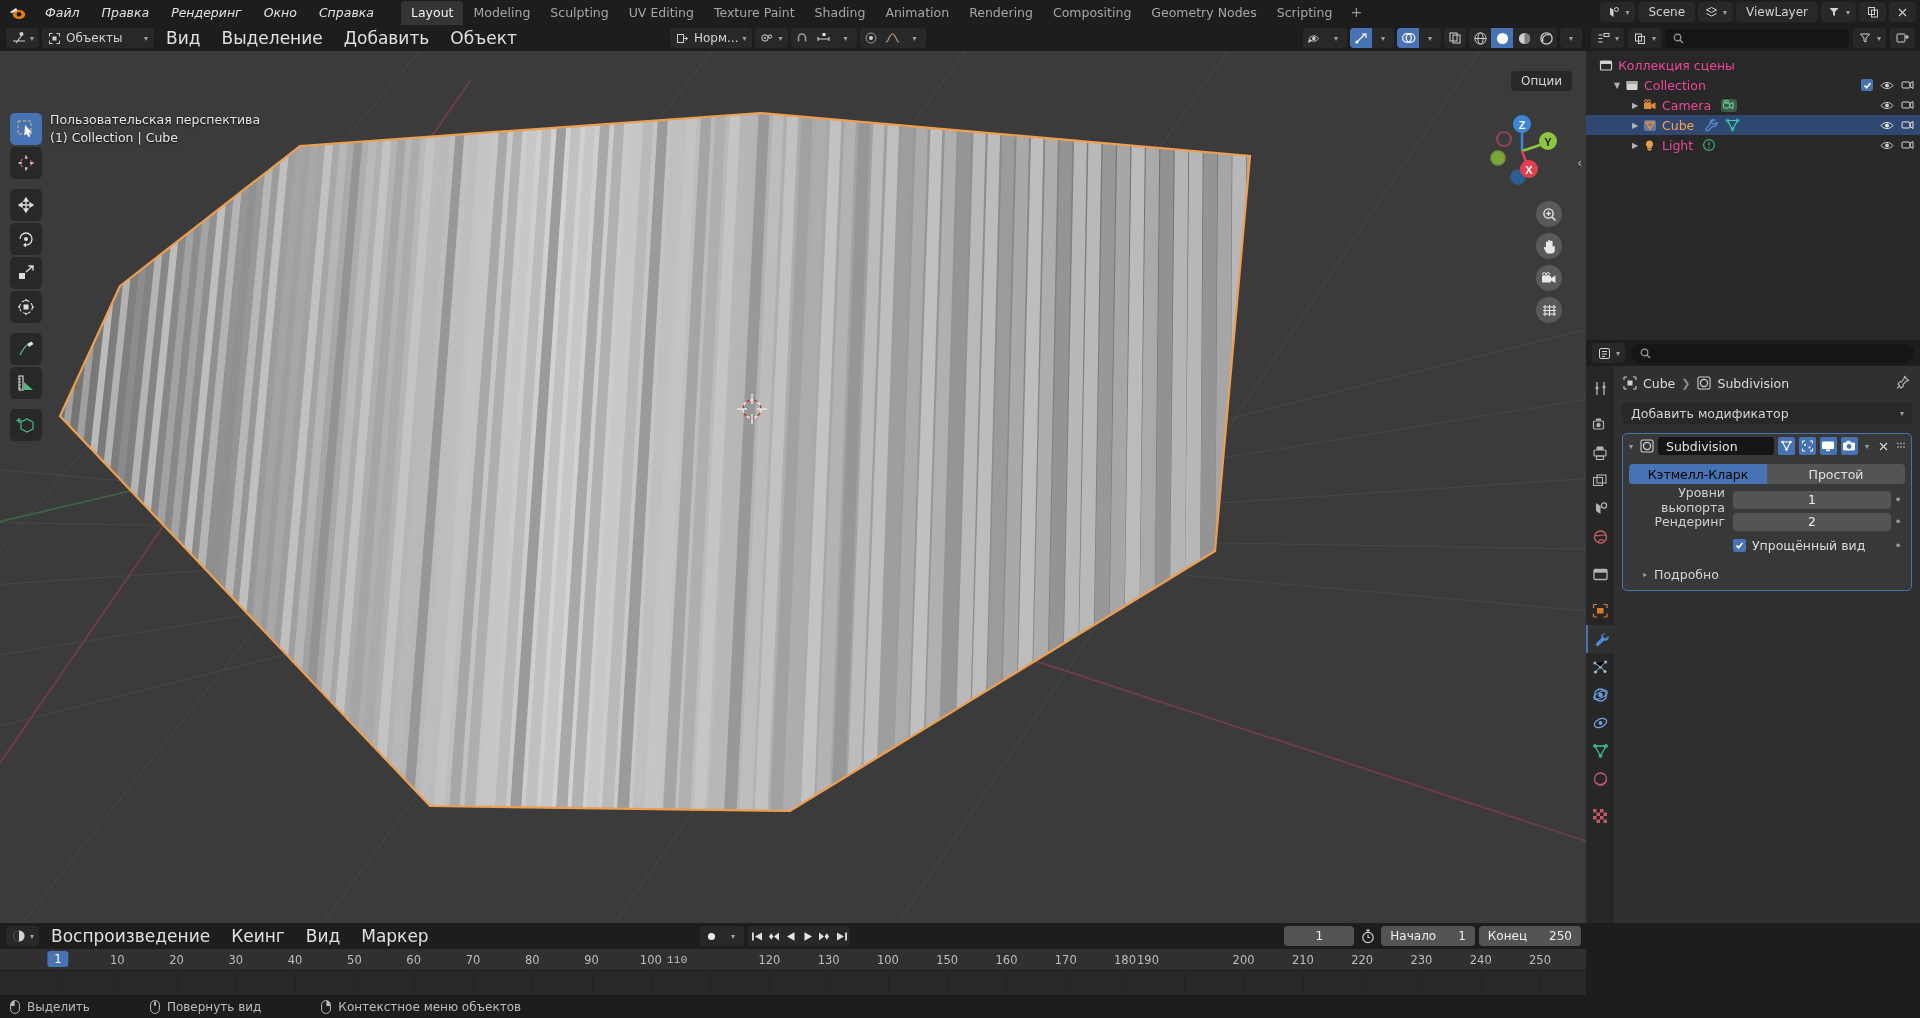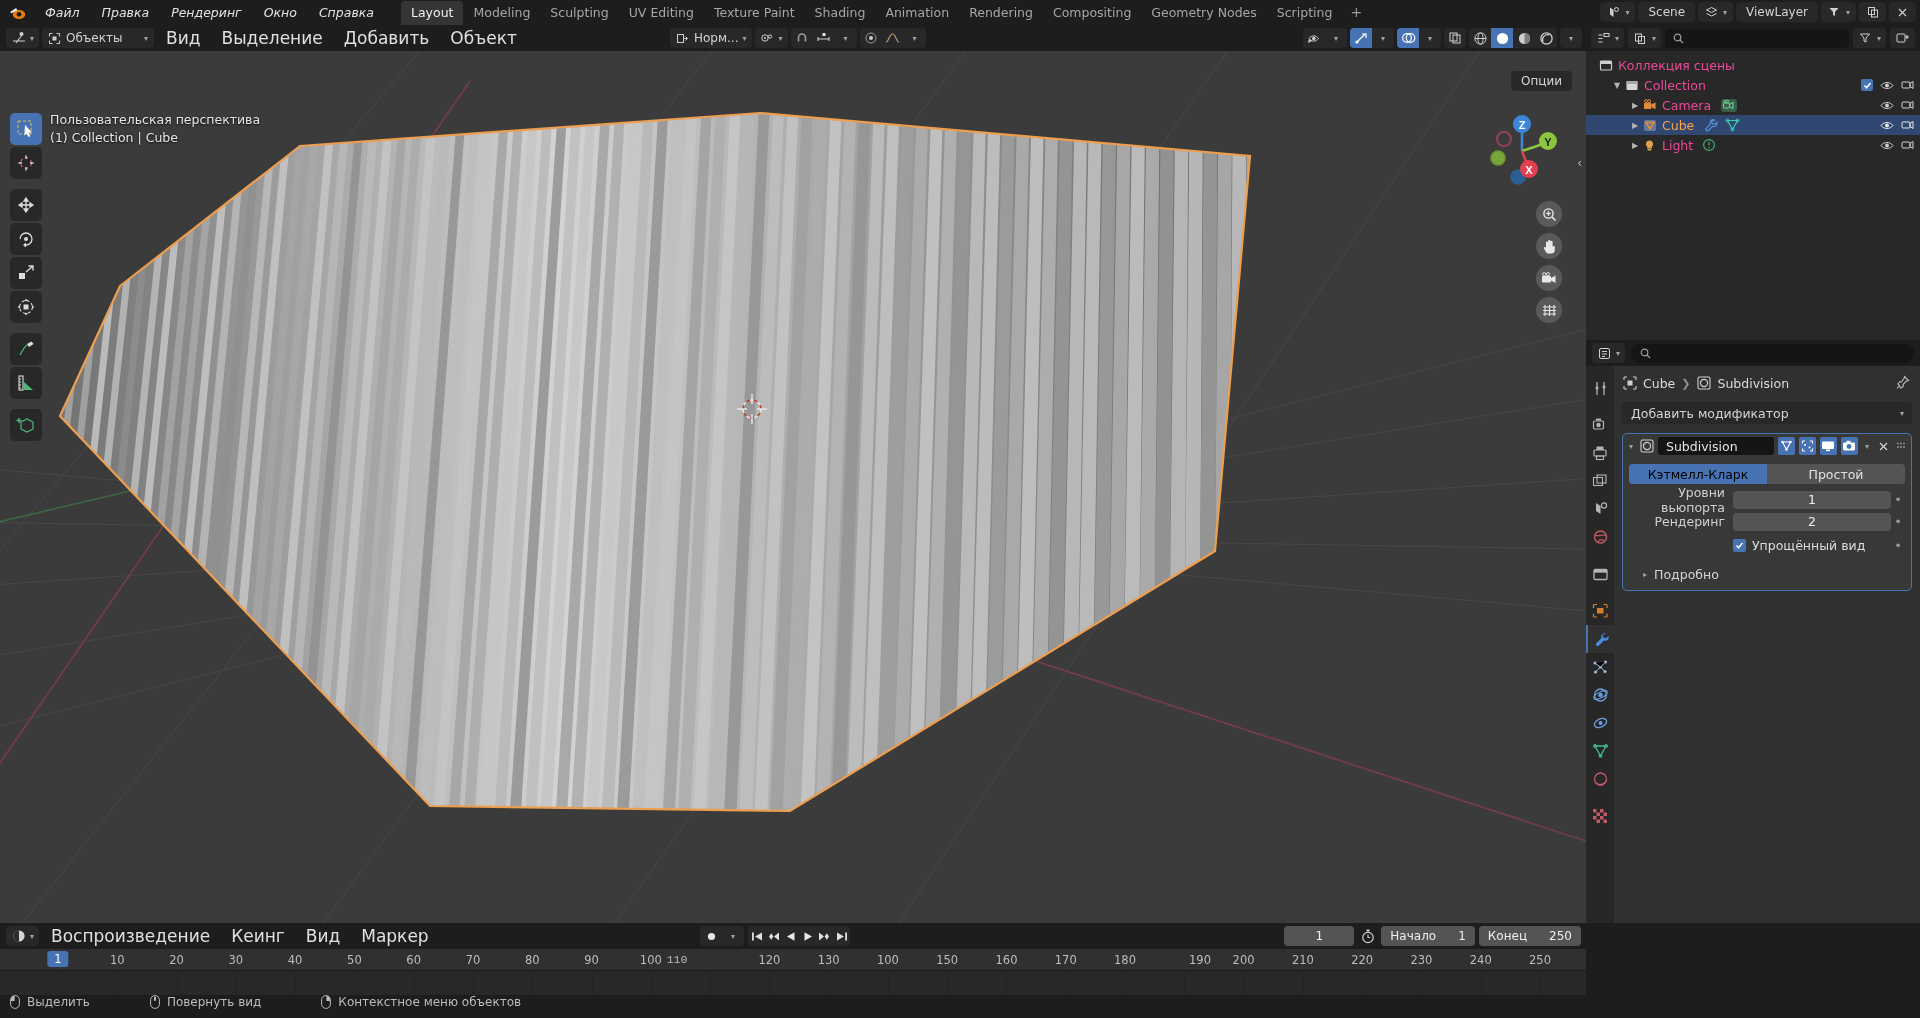--- a/index.html
+++ b/index.html
@@ -173,21 +173,21 @@
     border-radius:3px; padding:1px 7px; transform:translateX(-50%);
   }
   .playhead-line { position:absolute; top:22px; width:2px; background:#4772b3; height:24px; }
   .tl-body { position:relative; height:24px; background:#282828; }
   .tl-grid { position:absolute; top:0; width:1px; height:24px; background:#232323; }
   .tl-expand { position:absolute; left:2px; top:28px; color:#9a9a9a; font-size:10px; }
 
   
   .statusbar {
     position:absolute; left:0; top:995px; width:1920px; height:23px;
-    background:#1d1d1d; display:flex; align-items:flex-start; padding:0 10px;
+    background:#1d1d1d; display:flex; align-items:center; padding:0 10px;
   }
   .mouse-hint { display:flex; align-items:center; gap:7px; margin-right:60px; font-size:12px; color:#bcbcbc; }
   .status-right { position:absolute; right:12px; font-size:12px; color:#bcbcbc; }
   svg { display:block; }
 </style>
 </head>
 <body>
 
 <div class="app">
 
@@ -1242,21 +1242,21 @@
         <div class="tick" style="left: 591.52px;">90</div>
         <div class="tick" style="left: 650.8px;">100</div>
         <div class="tick" style="left: 677px; font-family: Liberation Mono, monospace;">110</div>
         <div class="tick" style="left: 769.36px;">120</div>
         <div class="tick" style="left: 828.64px;">130</div>
         <div class="tick" style="left: 887.92px;">100</div>
         <div class="tick" style="left: 947.2px;">150</div>
         <div class="tick" style="left: 1006.48px;">160</div>
         <div class="tick" style="left: 1065.76px;">170</div>
         <div class="tick" style="left: 1125.04px;">180</div>
-        <div class="tick" style="left: 1200px; text-align: right;">190</div>
+        <div class="tick" style="left: 1148px; text-align: right;">190</div>
         <div class="tick" style="left: 1243.6px;">200</div>
         <div class="tick" style="left: 1302.88px;">210</div>
         <div class="tick" style="left: 1362.16px;">220</div>
         <div class="tick" style="left: 1421.44px;">230</div>
         <div class="tick" style="left: 1480.72px;">240</div>
         <div class="tick" style="left: 1540px;">250</div>
       </div>
     <div class="tl-body" id="tl-body">
       <div class="tl-expand">▸</div>
     <div class="tl-grid" style="left: 58px;"></div>

